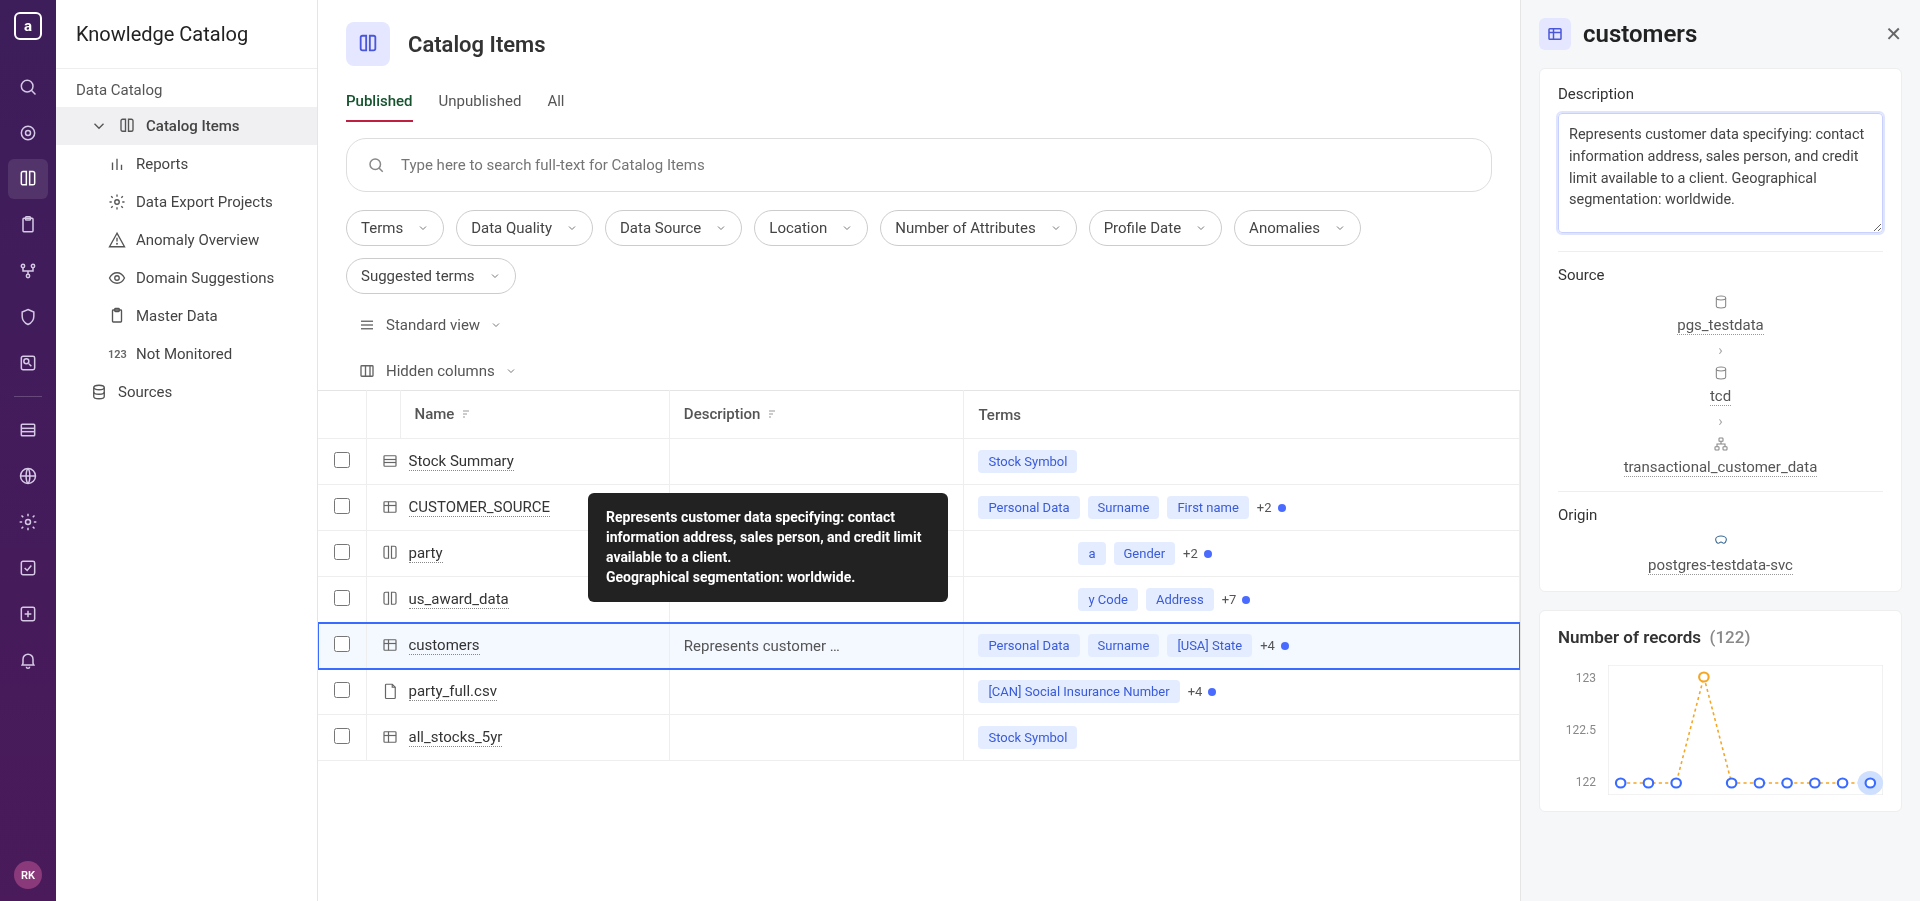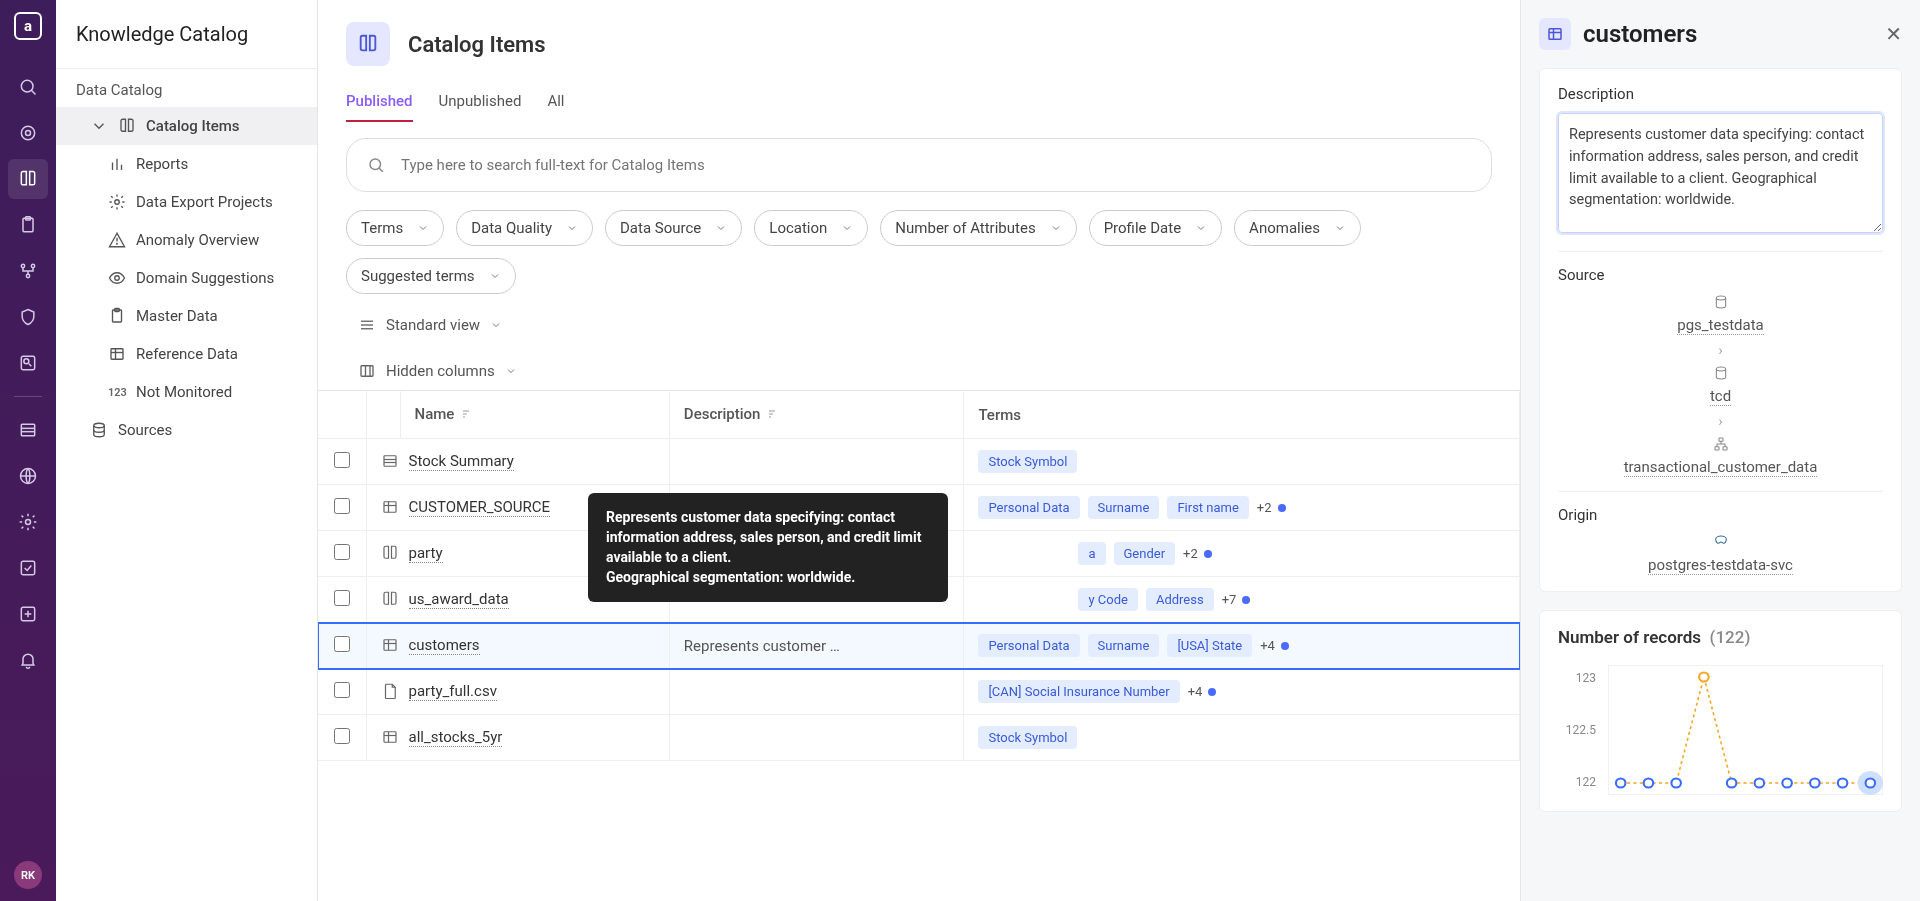--- a/index.html
+++ b/index.html
@@ -21,21 +21,21 @@
   .sidebar .node.active{background:#f0f0f2;font-weight:500;}
   .sidebar .node svg{width:18px;height:18px;stroke:#555;fill:none;stroke-width:1.8;flex-shrink:0;}
   .sidebar .chev{width:12px;height:12px;stroke:#888;}
   .main{flex:1;display:flex;flex-direction:column;min-width:0;}
   .main-header{display:flex;align-items:center;gap:18px;padding:22px 28px 6px;}
   .main-header .hicon{width:44px;height:44px;background:#e4e7ff;border-radius:8px;display:flex;align-items:center;justify-content:center;}
   .main-header .hicon svg{width:22px;height:22px;stroke:#4a57d8;fill:none;stroke-width:2;}
   .main-header h2{font-size:22px;font-weight:600;color:#333;}
   .tabs{display:flex;gap:26px;padding:20px 28px 0;font-size:15px;color:#555;border-bottom:0;}
   .tabs .tab{padding-bottom:10px;cursor:pointer;}
-  .tabs .tab.active{color:#8b5cf6;font-weight:500;border-bottom:2px solid #c02040;}
+  .tabs .tab.active{color:#14532d;font-weight:500;border-bottom:2px solid #c02040;}
   .searchbox{margin:16px 28px 0;border:1px solid #ddd;border-radius:20px;height:54px;display:flex;align-items:center;padding:0 20px;gap:16px;color:#888;}
   .searchbox svg{width:18px;height:18px;stroke:#888;fill:none;stroke-width:2;}
   .searchbox input{border:none;outline:none;flex:1;font-size:15px;color:#333;}
   .filters{display:flex;flex-wrap:wrap;gap:12px;padding:18px 28px 0;}
   .chip{border:1px solid #ccc;border-radius:999px;height:36px;padding:0 14px;display:flex;align-items:center;gap:14px;font-size:15px;color:#444;cursor:pointer;background:#fff;}
   .chip svg{width:12px;height:12px;stroke:#777;fill:none;stroke-width:2;}
   .viewbar{display:flex;gap:28px;padding:22px 28px 10px 40px;color:#555;font-size:15px;flex-direction:column;}
   .viewbar .vb{display:flex;align-items:center;gap:10px;cursor:pointer;}
   .viewbar svg{width:18px;height:18px;stroke:#666;fill:none;stroke-width:1.8;}
   .tablewrap{flex:1;overflow:auto;padding:0 0 0 0;position:relative;}
@@ -212,28 +212,20 @@
       <span>Domain Suggestions</span>
     </div>
     <div class="node lvl2">
       <svg viewBox="0 0 24 24">
           <rect x="6" y="4" width="12" height="16" rx="1"></rect>
           <rect x="9" y="2" width="6" height="4" rx="1"></rect>
         </svg>
       <span>Master Data</span>
     </div>
     <div class="node lvl2">
-      <svg viewBox="0 0 24 24">
-          <rect x="4" y="5" width="16" height="14" rx="1"></rect>
-          <line x1="4" y1="10" x2="20" y2="10"></line>
-          <line x1="10" y1="5" x2="10" y2="19"></line>
-        </svg>
-      <span>Reference Data</span>
-    </div>
-    <div class="node lvl2">
       <span style="font-size:11px;color:#666;font-weight:600;width:18px;">123</span>
       <span>Not Monitored</span>
     </div>
     <div class="node lvl1">
       <svg viewBox="0 0 24 24">
           <ellipse cx="12" cy="6" rx="7" ry="3"></ellipse>
           <path d="M5 6v12c0 1.7 3 3 7 3s7-1.3 7-3V6"></path>
           <path d="M5 12c0 1.7 3 3 7 3s7-1.3 7-3"></path>
         </svg>
       <span>Sources</span>

